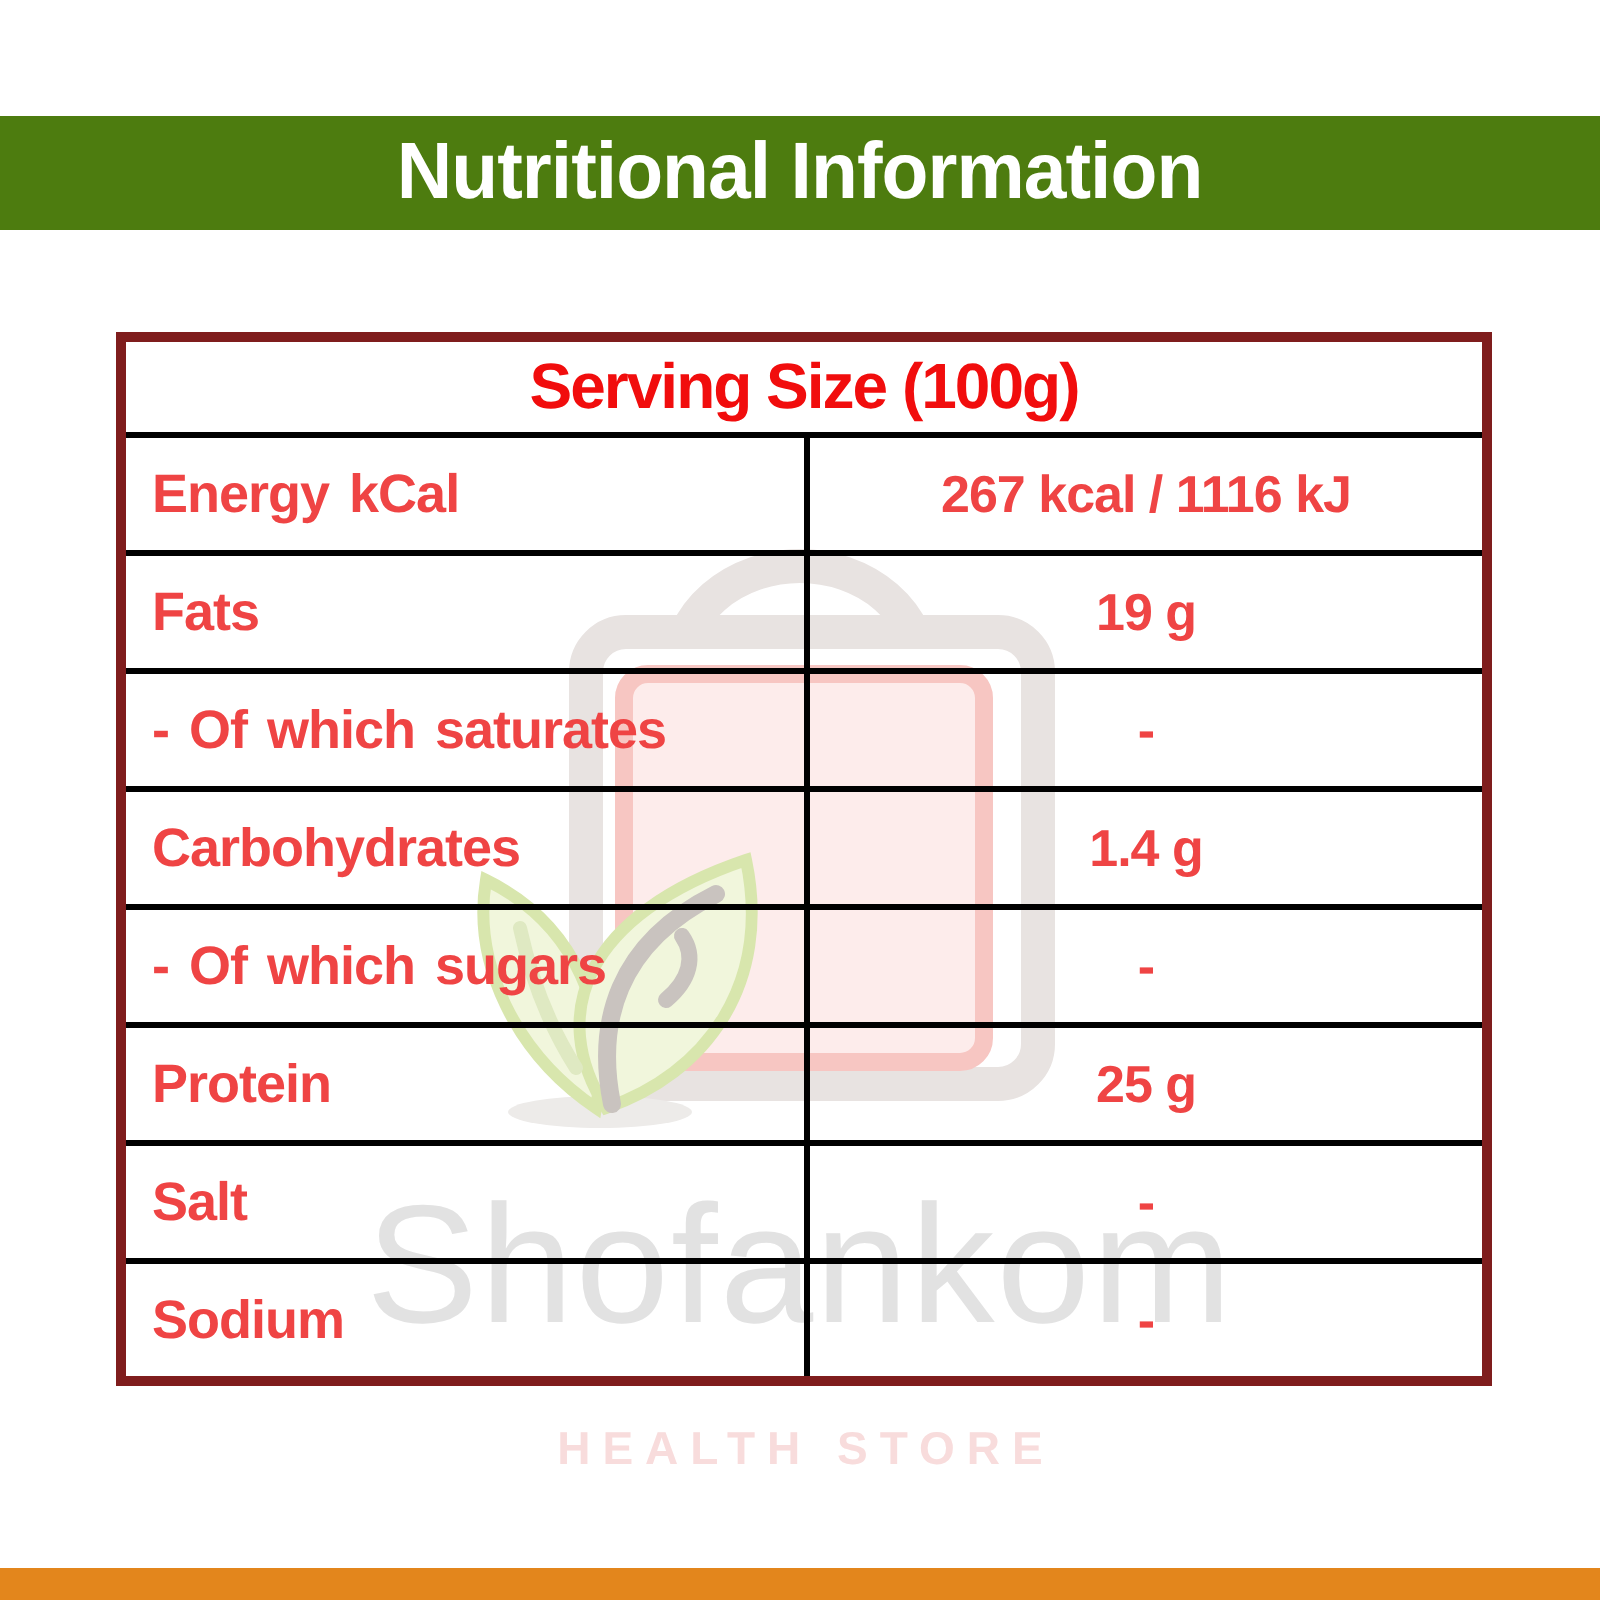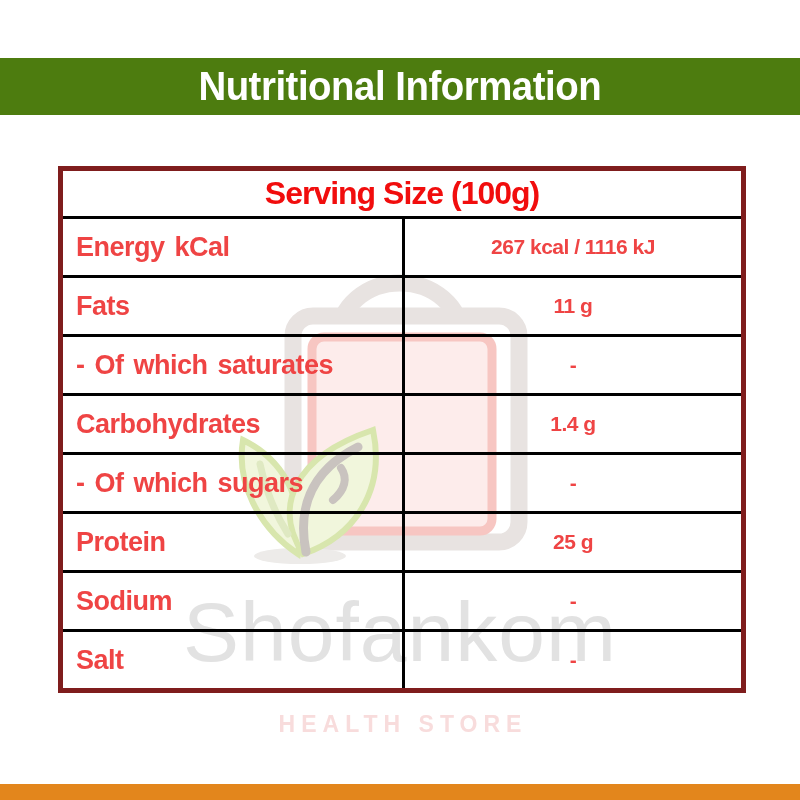--- a/index.html
+++ b/index.html
@@ -45,21 +45,21 @@
   }
   table.nutri th{
     height:43px;text-align:center;
     color:#f10d0d;font-size:32px;letter-spacing:-1px;
   }
   td.lbl{
     height:54px;text-align:left;padding-left:13px;
     font-size:27px;letter-spacing:-0.5px;word-spacing:3px;white-space:nowrap;
   }
   td.val{
-    height:54px;text-align:center;font-size:21px;letter-spacing:-0.5px;
+    height:54px;text-align:center;font-size:26px;letter-spacing:-0.5px;
   }
 </style>
 </head>
 <body>
 
 <div class="page">
 
   <div class="watermark">
     <svg class="wm-logo" width="322" height="295" viewBox="0 0 322 295">
 
@@ -95,44 +95,44 @@
         <th colspan="2">Serving Size (100g)</th>
       </tr>
     </thead>
     <tbody>
       <tr>
         <td class="lbl">Energy kCal</td>
         <td class="val">267 kcal / 1116 kJ</td>
       </tr>
       <tr>
         <td class="lbl">Fats</td>
-        <td class="val">11 g</td>
+        <td class="val">19 g</td>
       </tr>
       <tr>
         <td class="lbl">- Of which saturates</td>
         <td class="val">-</td>
       </tr>
       <tr>
         <td class="lbl">Carbohydrates</td>
         <td class="val">1.4 g</td>
       </tr>
       <tr>
         <td class="lbl">- Of which sugars</td>
         <td class="val">-</td>
       </tr>
       <tr>
         <td class="lbl">Protein</td>
         <td class="val">25 g</td>
       </tr>
       <tr>
-        <td class="lbl">Sodium</td>
+        <td class="lbl">Salt</td>
         <td class="val">-</td>
       </tr>
       <tr>
-        <td class="lbl">Salt</td>
+        <td class="lbl">Sodium</td>
         <td class="val">-</td>
       </tr>
     </tbody>
   </table>
 
   <div class="bottom-bar"></div>
 
 </div>
 
 </body></html>

